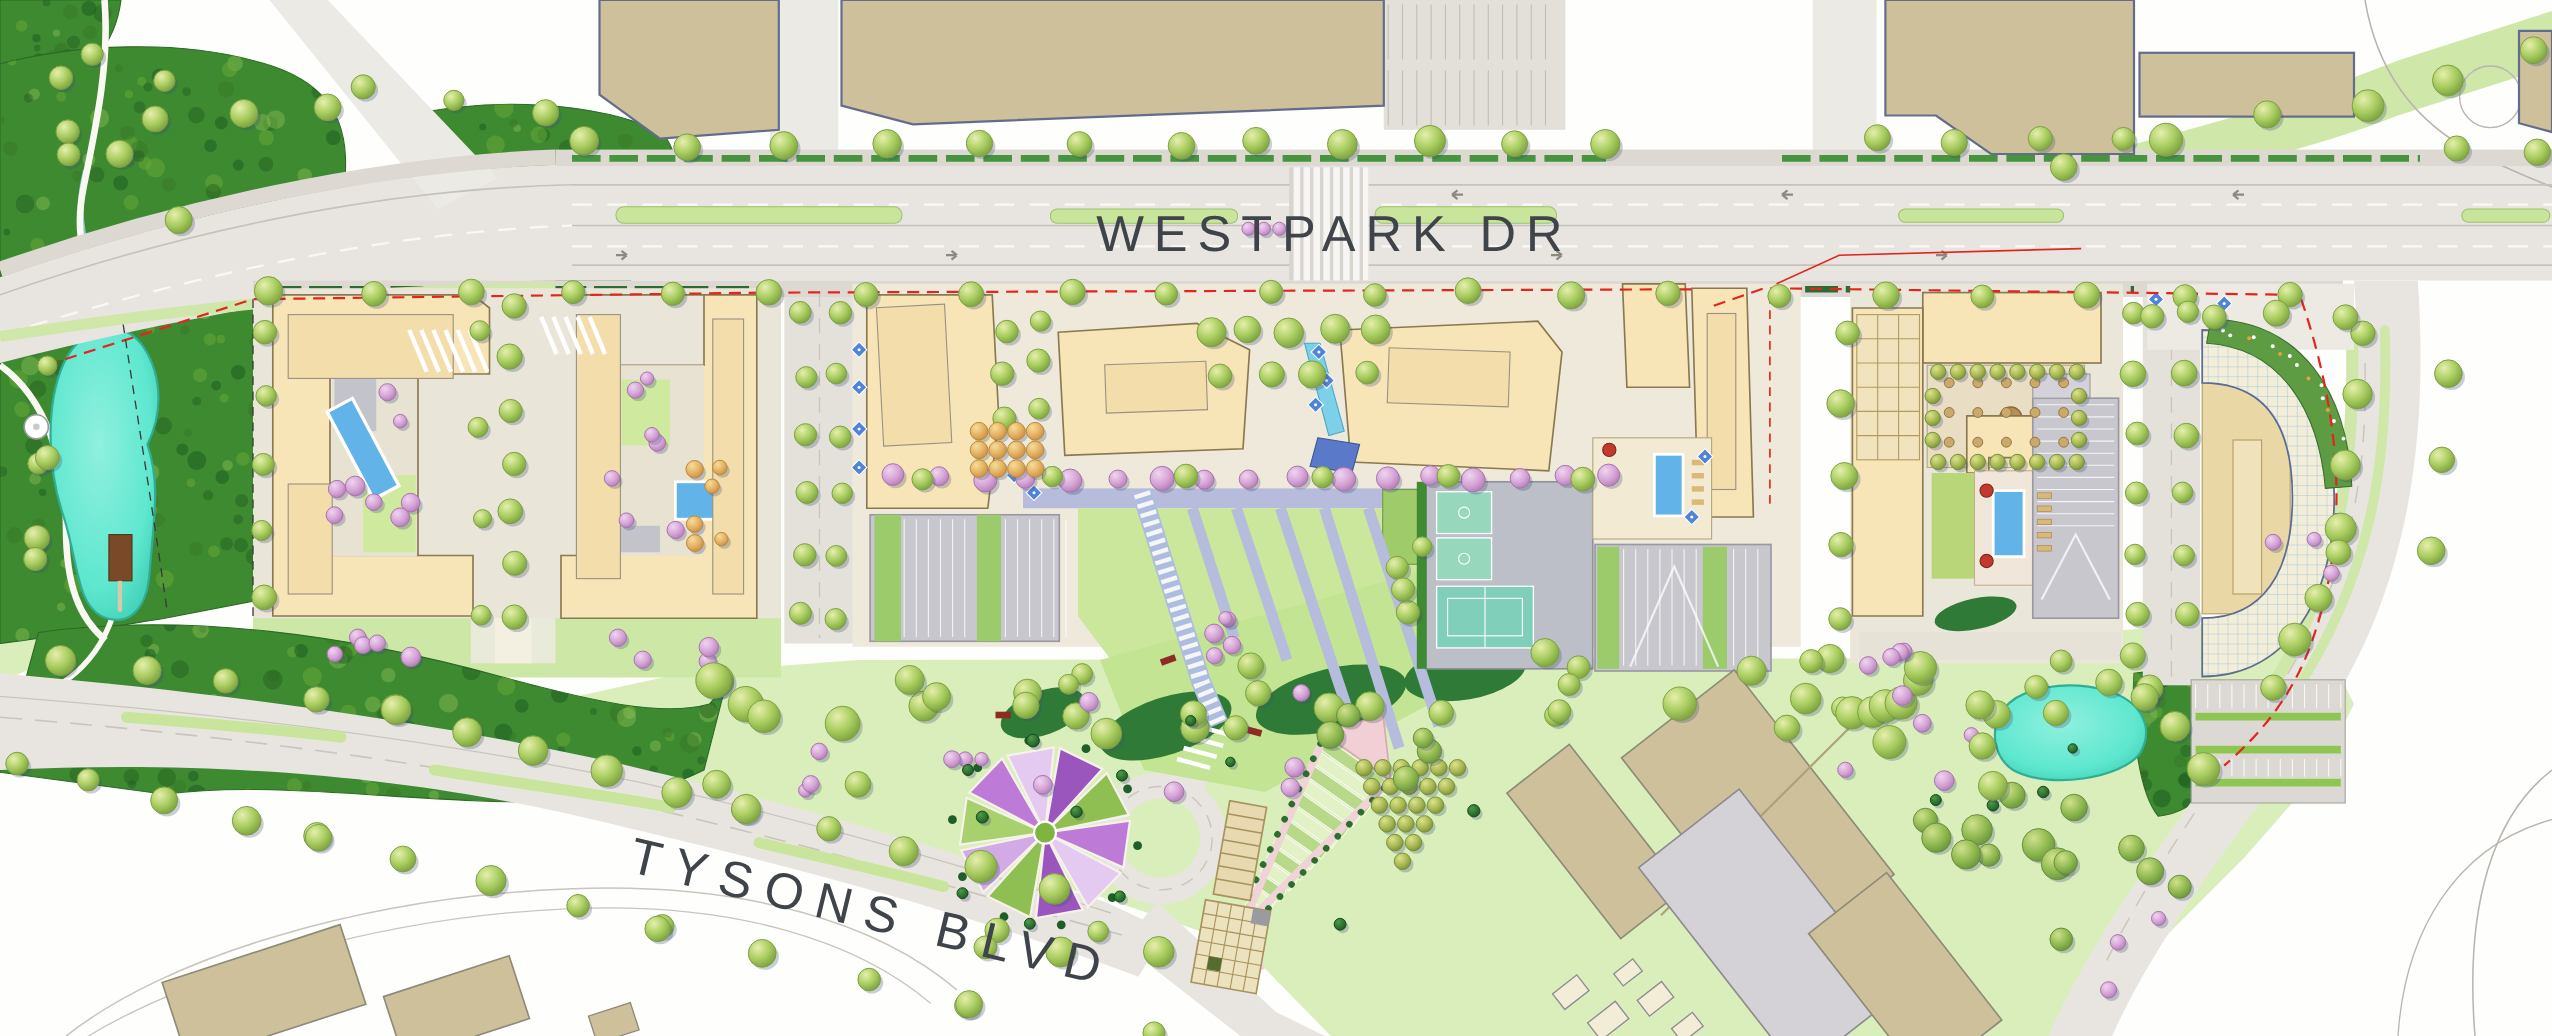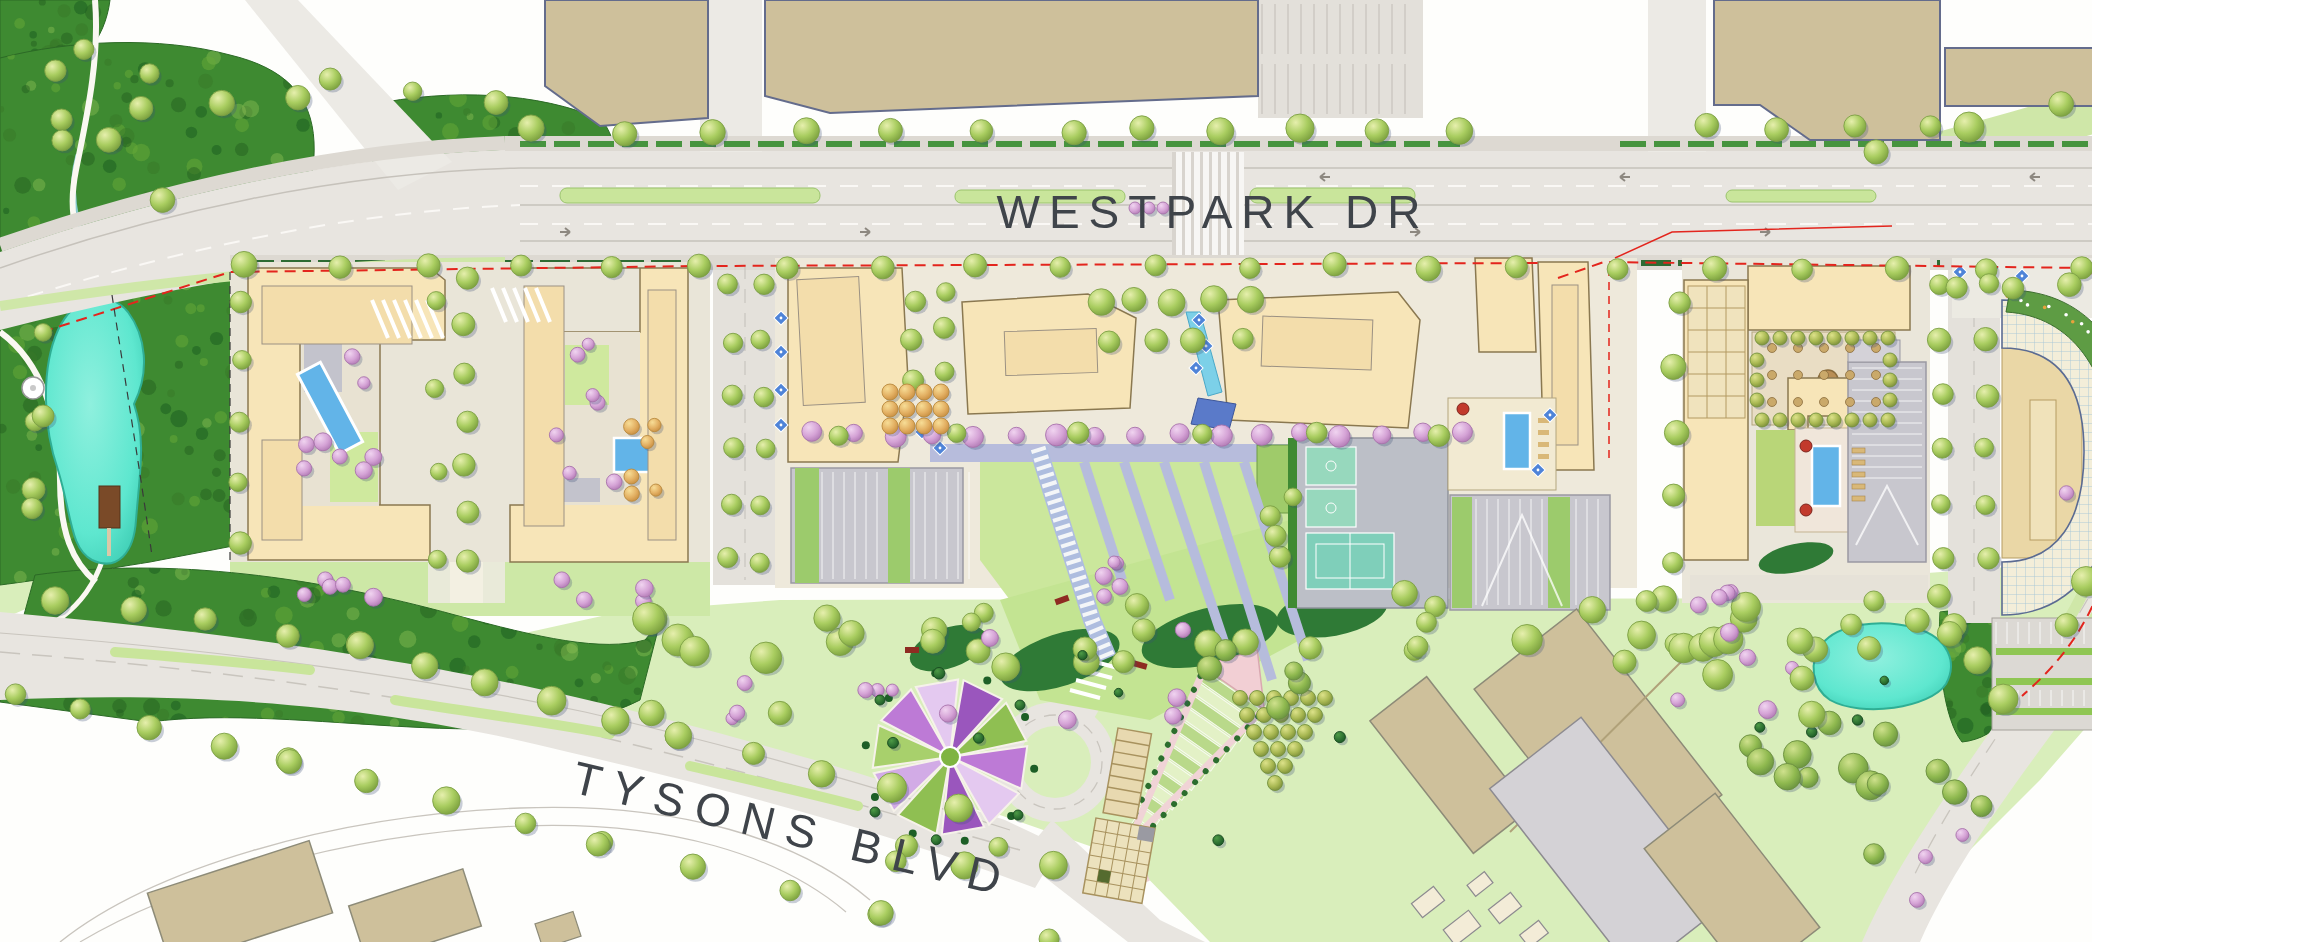--- a/index.html
+++ b/index.html
@@ -1,16 +1,16 @@
 <!DOCTYPE html>
 <html><head>
 <meta charset="utf-8">
 <style>
   html,body{margin:0;padding:0;background:#ffffff;}
-  #stage{position:relative;width:2092px;height:942px;overflow:hidden;background:#7dd3fc;
+  #stage{position:relative;width:2320px;height:942px;overflow:hidden;background:#7dd3fc;
          font-family:"Liberation Sans", sans-serif;}
   svg{display:block}
   text{font-family:"Liberation Sans", sans-serif;}
   .street-label{font-weight:400;}
 </style>
 </head>
 <body>
 
 <div id="stage">
 <svg id="plan" viewBox="0 0 2320 942" width="2320" height="942">

